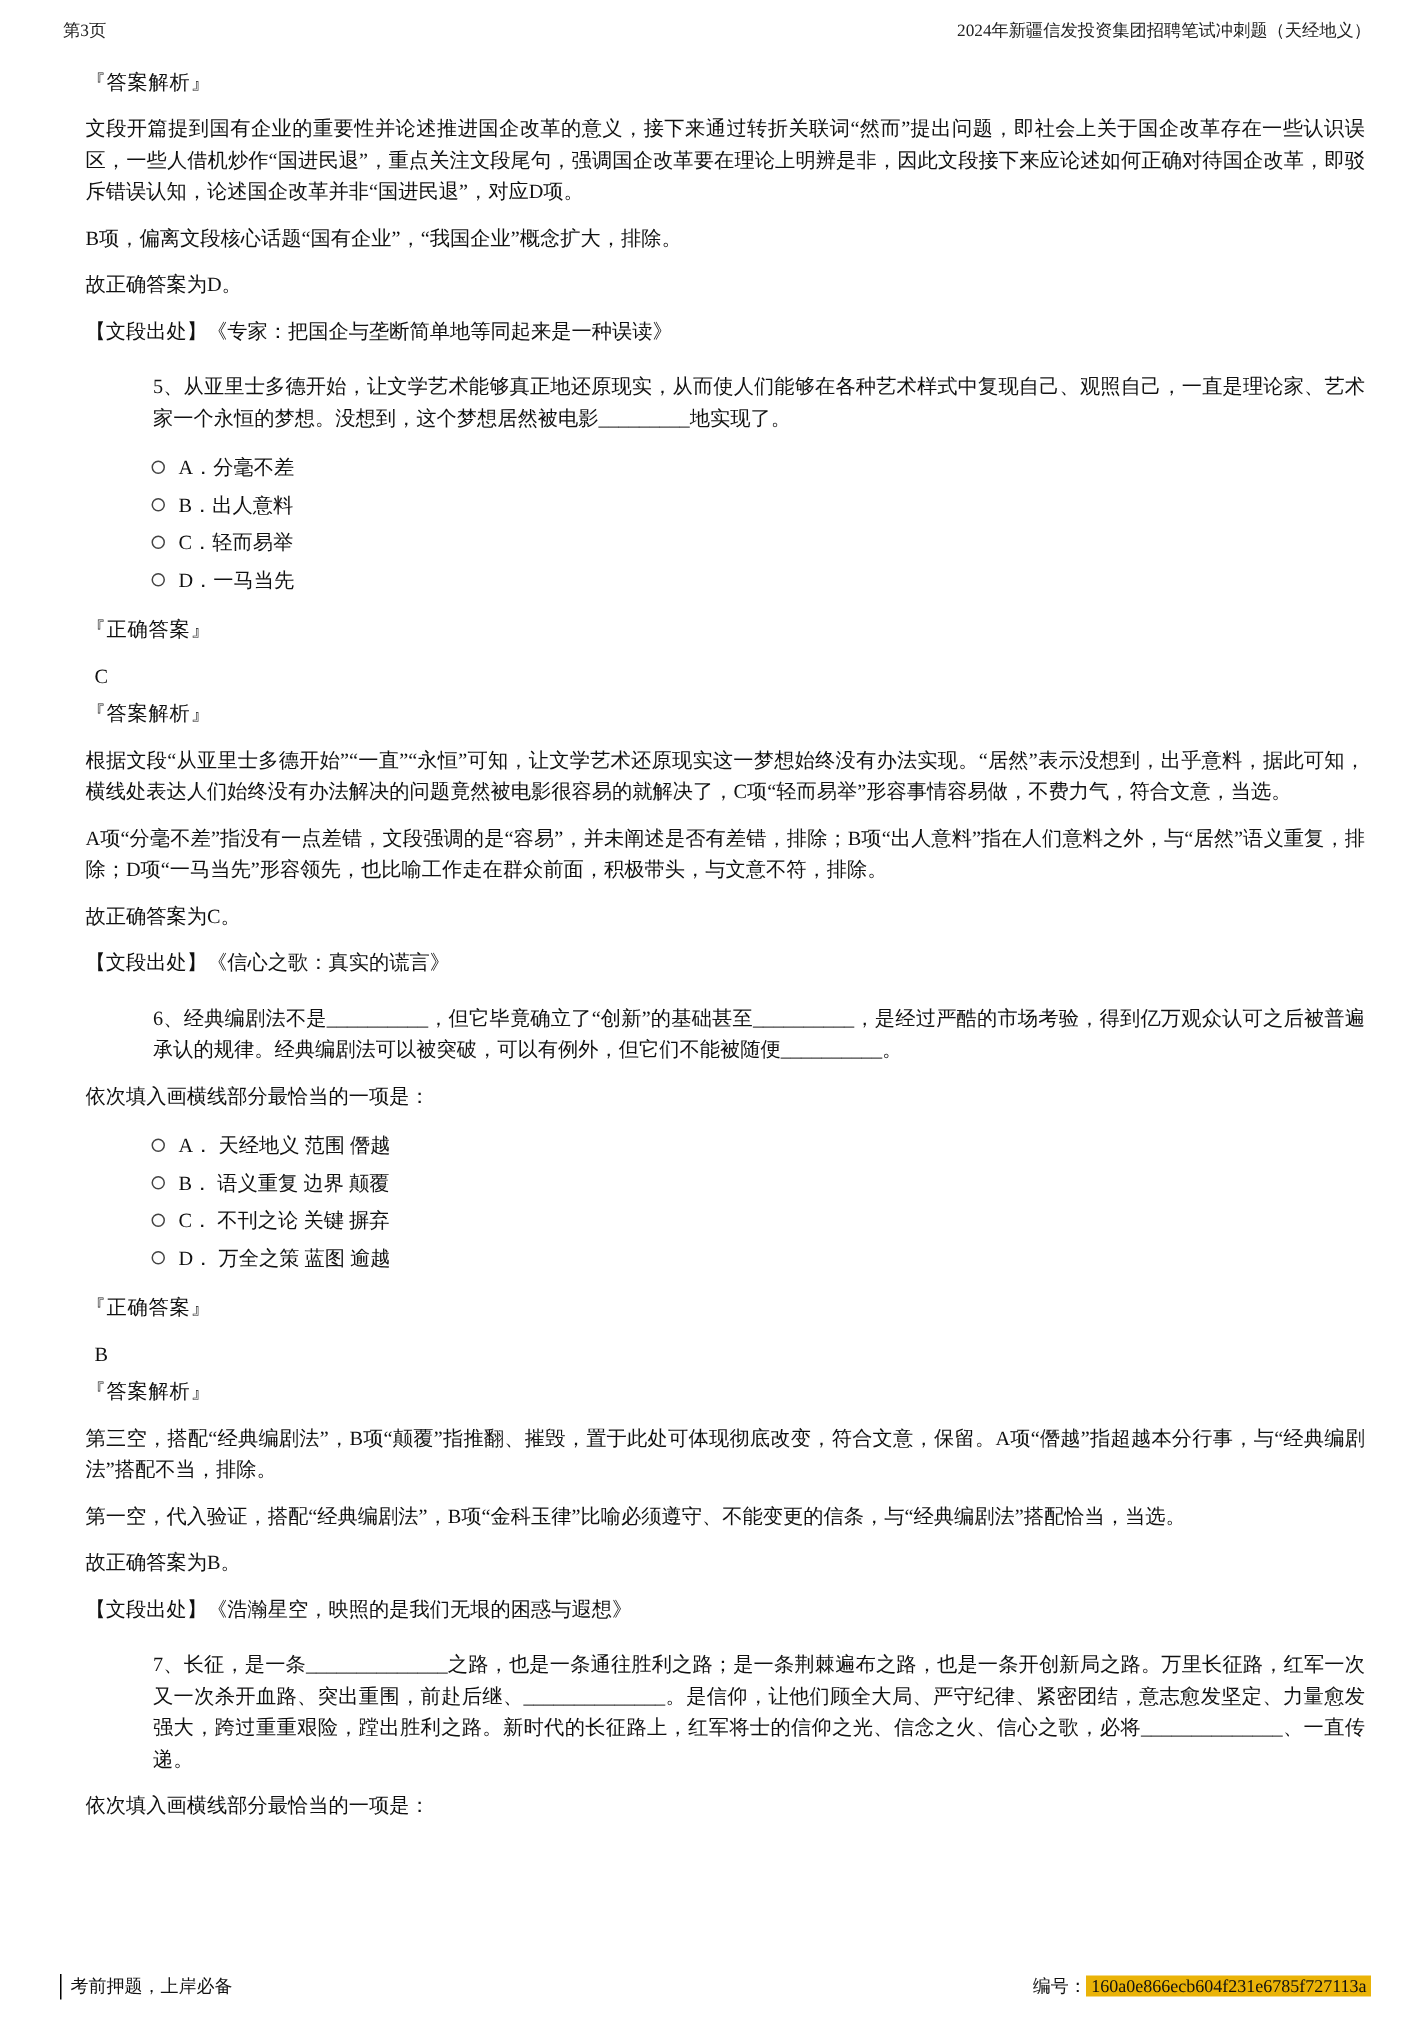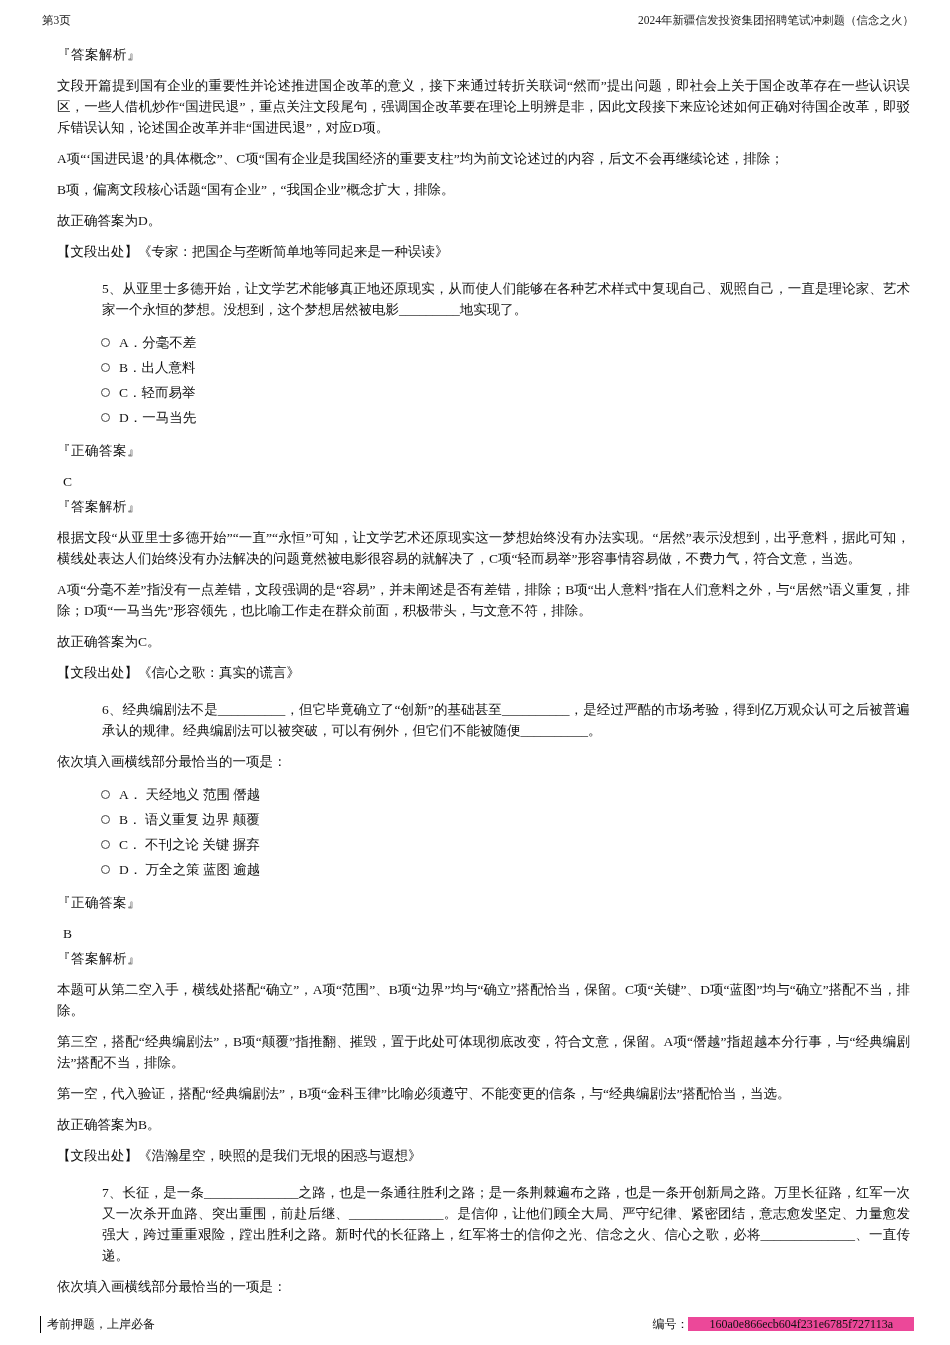--- a/index.html
+++ b/index.html
@@ -27,37 +27,36 @@
     width:9px;height:9px;border:1px solid #444;border-radius:50%;
     margin-right:9px;flex:none;background:#fff;box-sizing:border-box;
   }
   .opt-label{white-space:pre;}
   .footer{
     position:absolute;left:40px;right:36px;bottom:12px;
     display:flex;justify-content:space-between;align-items:baseline;
     font-size:12px;color:#111;
   }
   .slogan{border-left:1.5px solid #000;padding-left:6px;}
-  .serial-code{background:#ec4899;padding:0 21px;font-family:"Liberation Serif","DejaVu Serif",serif;}
+  .serial-code{background:#eab308;padding:0 3px;font-family:"Liberation Serif","DejaVu Serif",serif;}
 </style>
 </head>
 <body>
 
 <div class="page">
 
   <div class="header">
     <span>第3页</span>
-    <span>2024年新疆信发投资集团招聘笔试冲刺题（信念之火）</span>
+    <span>2024年新疆信发投资集团招聘笔试冲刺题（天经地义）</span>
   </div>
 
   <div class="content">
 
     <p class="label-line">『答案解析』</p>
     <p>文段开篇提到国有企业的重要性并论述推进国企改革的意义，接下来通过转折关联词“然而”提出问题，即社会上关于国企改革存在一些认识误区，一些人借机炒作“国进民退”，重点关注文段尾句，强调国企改革要在理论上明辨是非，因此文段接下来应论述如何正确对待国企改革，即驳斥错误认知，论述国企改革并非“国进民退”，对应D项。</p>
-    <p>A项“‘国进民退’的具体概念”、C项“国有企业是我国经济的重要支柱”均为前文论述过的内容，后文不会再继续论述，排除；</p>
     <p>B项，偏离文段核心话题“国有企业”，“我国企业”概念扩大，排除。</p>
     <p>故正确答案为D。</p>
     <p>【文段出处】《专家：把国企与垄断简单地等同起来是一种误读》</p>
 
     <p class="stem">5、从亚里士多德开始，让文学艺术能够真正地还原现实，从而使人们能够在各种艺术样式中复现自己、观照自己，一直是理论家、艺术家一个永恒的梦想。没想到，这个梦想居然被电影_________地实现了。</p>
     <div class="options">
       <div class="option">
         <span class="radio"></span>
         <span class="opt-label">A．分毫不差</span>
       </div>
@@ -98,21 +97,20 @@
         <span class="opt-label">C． 不刊之论 关键 摒弃</span>
       </div>
       <div class="option">
         <span class="radio"></span>
         <span class="opt-label">D． 万全之策 蓝图 逾越</span>
       </div>
     </div>
     <p class="label-line">『正确答案』</p>
     <p class="answer-letter">B</p>
     <p class="label-line">『答案解析』</p>
-    <p>本题可从第二空入手，横线处搭配“确立”，A项“范围”、B项“边界”均与“确立”搭配恰当，保留。C项“关键”、D项“蓝图”均与“确立”搭配不当，排除。</p>
     <p>第三空，搭配“经典编剧法”，B项“颠覆”指推翻、摧毁，置于此处可体现彻底改变，符合文意，保留。A项“僭越”指超越本分行事，与“经典编剧法”搭配不当，排除。</p>
     <p>第一空，代入验证，搭配“经典编剧法”，B项“金科玉律”比喻必须遵守、不能变更的信条，与“经典编剧法”搭配恰当，当选。</p>
     <p>故正确答案为B。</p>
     <p>【文段出处】《浩瀚星空，映照的是我们无垠的困惑与遐想》</p>
 
     <p class="stem">7、长征，是一条______________之路，也是一条通往胜利之路；是一条荆棘遍布之路，也是一条开创新局之路。万里长征路，红军一次又一次杀开血路、突出重围，前赴后继、______________。是信仰，让他们顾全大局、严守纪律、紧密团结，意志愈发坚定、力量愈发强大，跨过重重艰险，蹚出胜利之路。新时代的长征路上，红军将士的信仰之光、信念之火、信心之歌，必将______________、一直传递。</p>
     <p>依次填入画横线部分最恰当的一项是：</p>
 
   </div>
 

